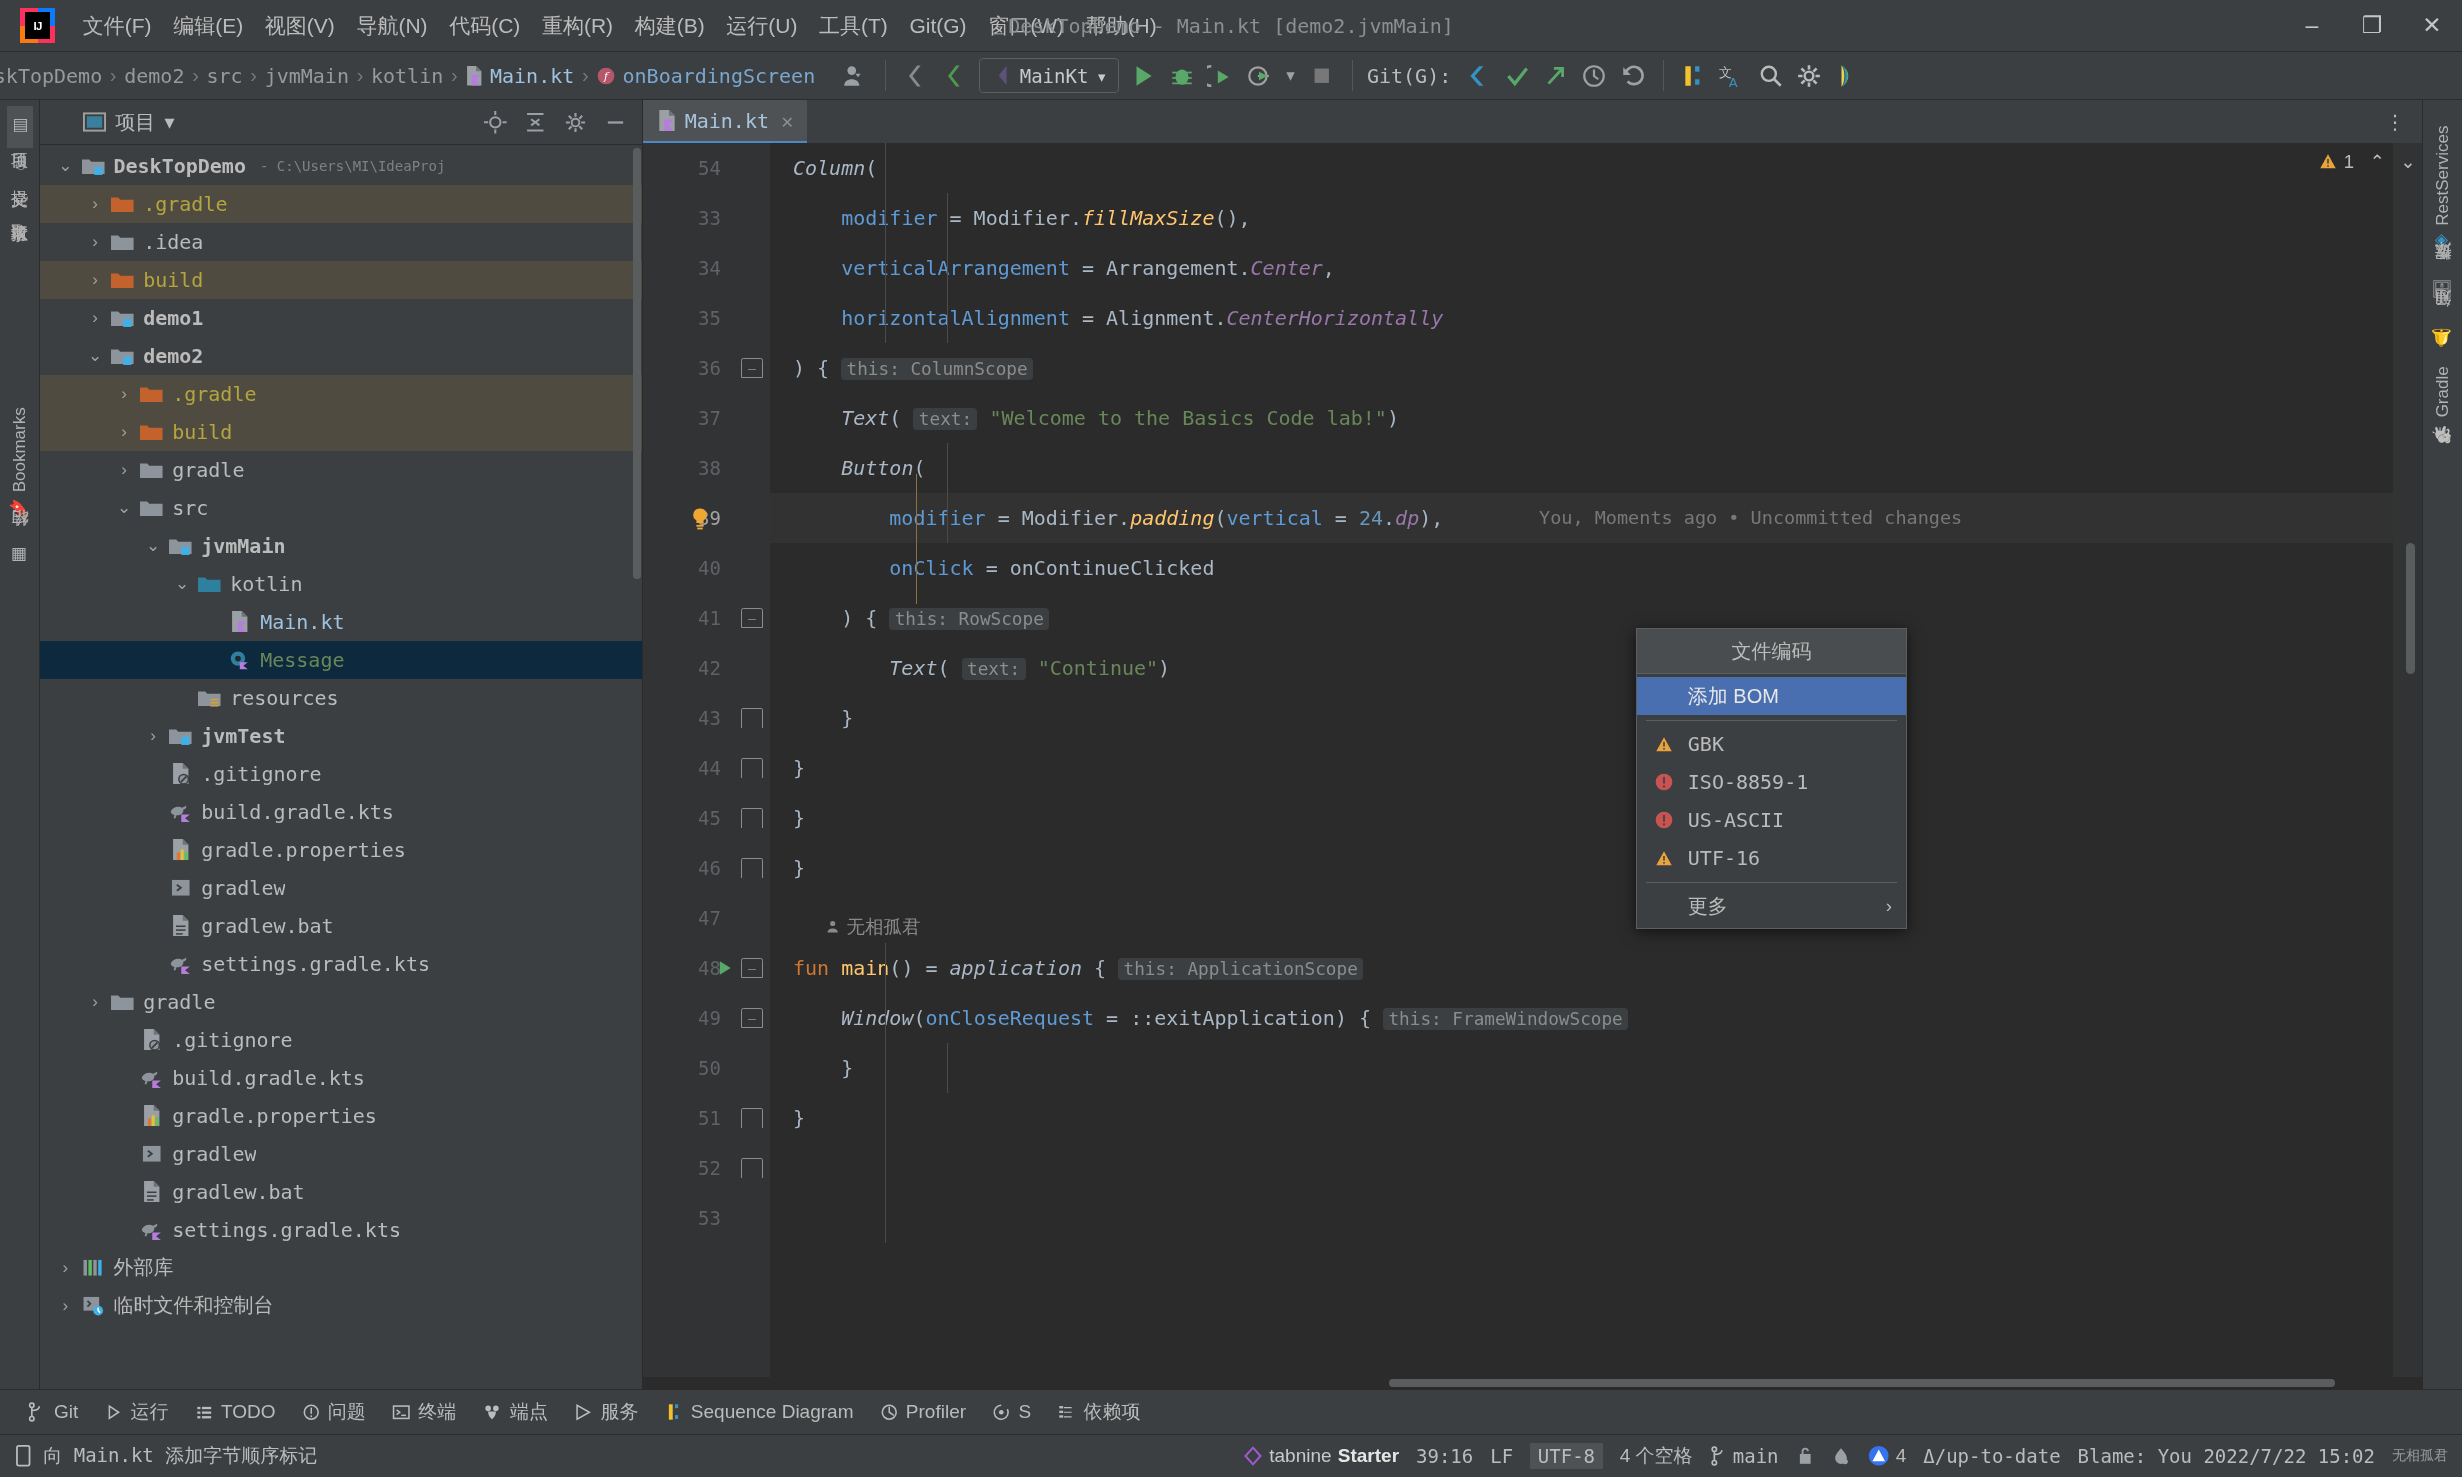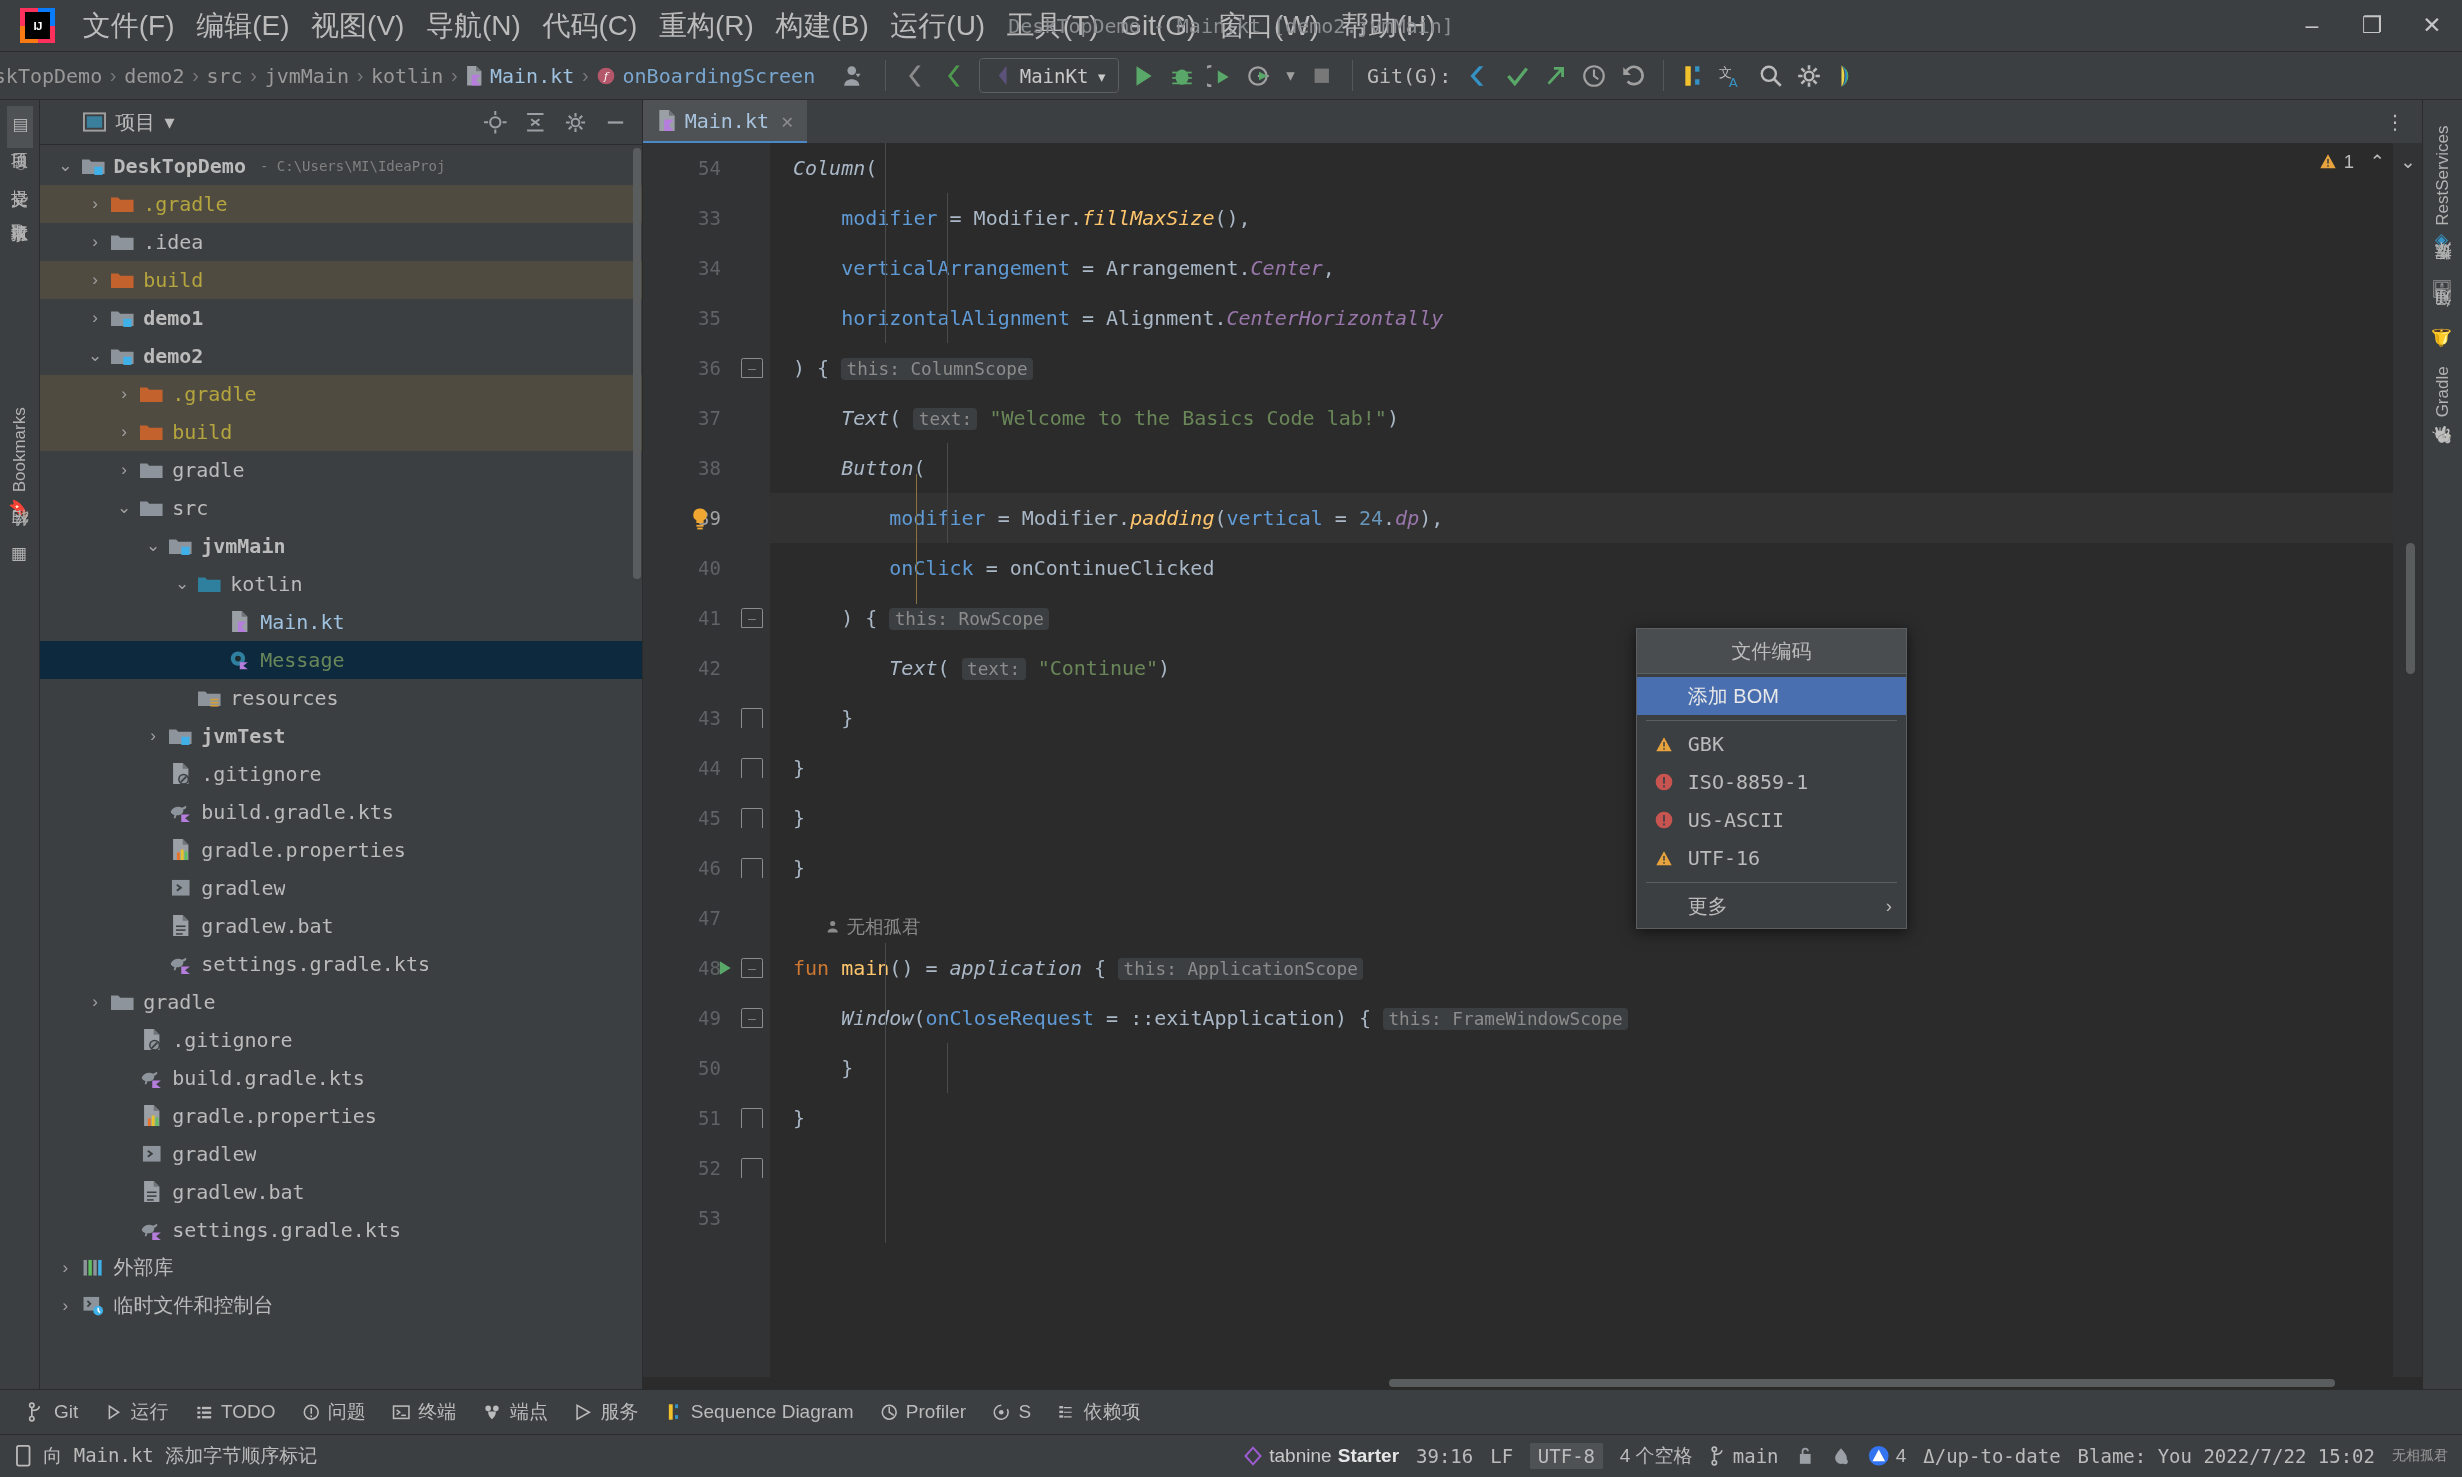--- a/index.html
+++ b/index.html
@@ -23,21 +23,21 @@
   .ij-logo .q2 { right: 0; top: 0; background: #087cfa; }
   .ij-logo .q3 { left: 0; bottom: 0; background: #f97a12; }
   .ij-logo .q4 { right: 0; bottom: 0; background: #fe315d; }
   .ij-logo .inner {
     position: absolute; left: 4.6px; top: 3.8px; right: 4.6px; bottom: 3.8px; background: #000;
     color: #fff; font-family: "Liberation Sans", sans-serif; font-size: 11.5px; font-weight: bold;
     display: flex; align-items: center; justify-content: center; letter-spacing: -0.8px;
   }
   .menu-items { display: flex; align-items: center; }
   .menu-item {
-    color: #bbbbbb; font-size: 28px; padding: 4.6px 10.8px; white-space: nowrap;
+    color: #bbbbbb; font-size: 21px; padding: 4.6px 10.8px; white-space: nowrap;
     font-family: "Liberation Sans", sans-serif;
   }
   .win-title {
     position: absolute; left: 0; right: 0; text-align: center;
     color: #8c8f91; font-size: 20px; font-family: "DejaVu Sans Mono", monospace;
     pointer-events: none;
   }
   .win-ctrl { margin-left: auto; display: flex; align-items: center; z-index: 3; }
   .win-btn {
     width: 60px; height: 51px; display: flex; align-items: center; justify-content: center;
@@ -931,20 +931,21 @@
             <div class="cline">    <span class="itl">Window</span>(<span class="prm">onCloseRequest</span> = ::<span class="typ">exitApplication</span>) { <span class="hint">this: FrameWindowScope</span></div>
             <div class="cline">    }</div>
             <div class="cline">}</div>
             <div class="cline"></div>
             <div class="indentguide" style="left: 115px; top: 0px; height: 200px; bottom: auto;"></div>
             <div class="indentguide" style="left: 177px; top: 50px; height: 150px; bottom: auto;"></div>
             <div class="indentguide" style="left: 177px; top: 300px; height: 100px; bottom: auto;"></div>
             <div class="indentguide" style="left: 115px; top: 800px; height: 300px; bottom: auto;"></div>
             <div class="indentguide" style="left: 177px; top: 900px; height: 50px; bottom: auto;"></div>
             <div class="indentguide" style="left: 146px; top: 331px; height: 130px; background: rgb(138, 115, 64);"></div>
+            <div class="vcsannot" style="position: absolute; left: 769px; top: 350px; line-height: 50px;">You, Moments ago • Uncommitted changes</div>
             <div class="authorline" style="position: absolute; left: 55px; top: 768px; height: 32px;">
               <span>
                 <svg width="15.4" height="15.4" viewBox="0 0 24 24">
                   <circle cx="12" cy="7" r="4" fill="#8a8a8a"></circle>
                   <path d="M4 21c0-4 4-6 8-6s8 2 8 6z" fill="#8a8a8a"></path>
                 </svg>
               </span>
               <span>无相孤君</span>
             </div>
           </div>

